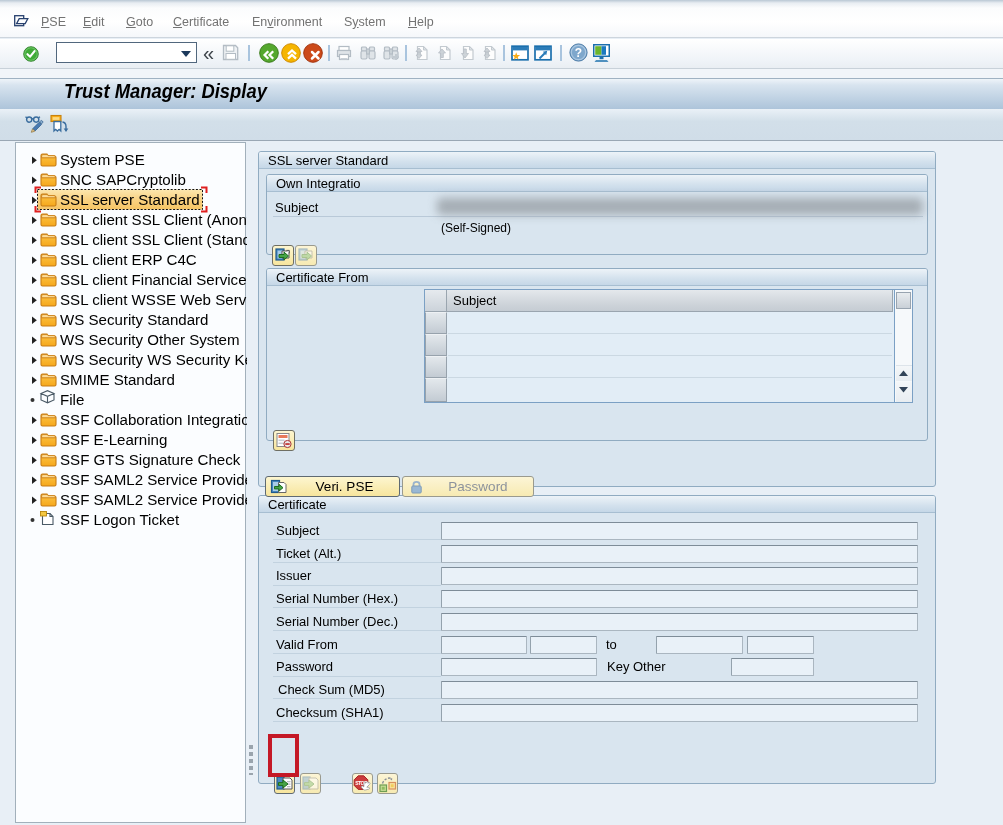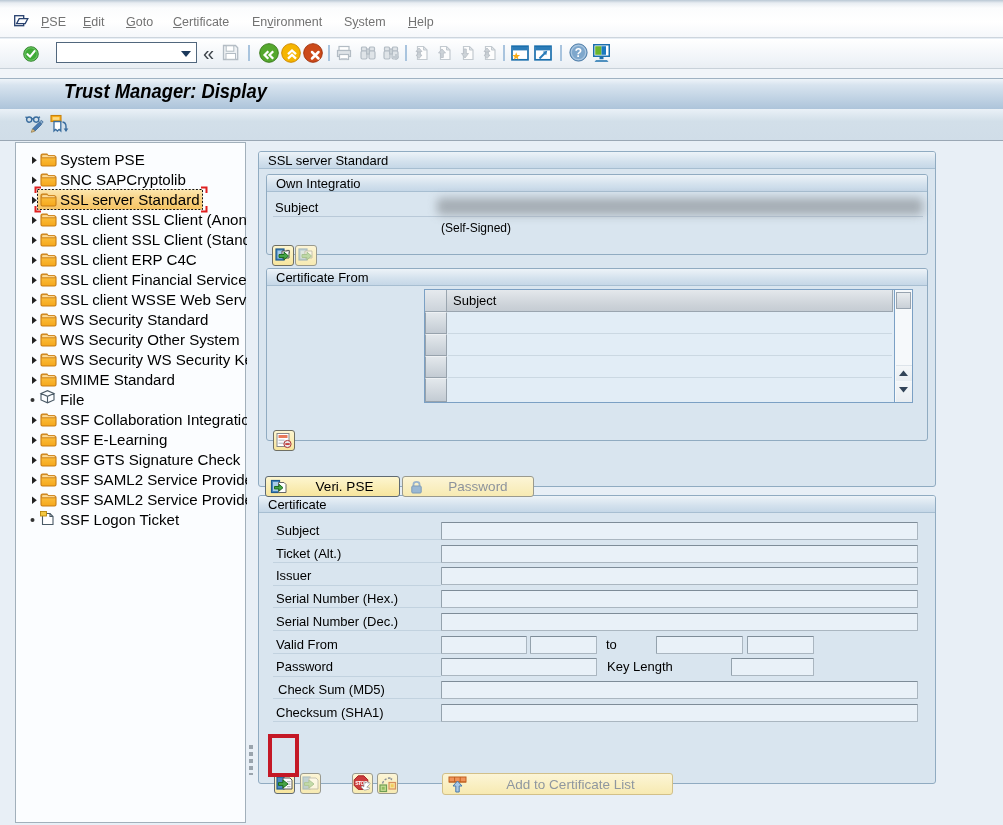--- a/index.html
+++ b/index.html
@@ -435,21 +435,21 @@
 <div class="cfrow-line" style="left:273px;top:630px;width:168px"></div>
 <div class="flabel" style="left:276px;top:637px">Valid From</div>
 <div class="cfield" style="left:441px;top:636px;width:86px"></div>
 <div class="cfield" style="left:530px;top:636px;width:67px"></div>
 <div class="flabel" style="left:606px;top:637px">to</div>
 <div class="cfield" style="left:656px;top:636px;width:87px"></div>
 <div class="cfield" style="left:747px;top:636px;width:67px"></div>
 <div class="cfrow-line" style="left:273px;top:653px;width:168px"></div>
 <div class="flabel" style="left:276px;top:659px">Password</div>
 <div class="cfield" style="left:441px;top:658px;width:156px"></div>
-<div class="flabel" style="left:607px;top:659px">Key Length</div>
+<div class="flabel" style="left:607px;top:659px">Key Other</div>
 <div class="cfield" style="left:731px;top:658px;width:83px"></div>
 <div class="cfrow-line" style="left:273px;top:676px;width:168px"></div>
 <div class="flabel" style="left:278px;top:682px">Check Sum (MD5)</div>
 <div class="cfield" style="left:441px;top:681px;width:477px"></div>
 <div class="cfrow-line" style="left:273px;top:698px;width:168px"></div>
 <div class="flabel" style="left:276px;top:705px">Checksum (SHA1)</div>
 <div class="cfield" style="left:441px;top:704px;width:477px"></div>
 <div class="cfrow-line" style="left:273px;top:721px;width:168px"></div>
 
 <div class="ybtn" style="left:274px;top:748px;width:21px;height:21px;border-color:#5f6a72">
@@ -483,22 +483,14 @@
 <div class="ybtn dis" style="left:377px;top:748px;width:21px;height:21px">
   <svg width="19" height="19" viewBox="0 0 19 19" style="position:absolute;left:0;top:0">
     <rect x="2" y="11" width="6.5" height="6.5" fill="#c8dc96" stroke="#6f9e53" stroke-width="1.2"></rect>
     <rect x="3.8" y="12.8" width="2.9" height="2.9" fill="#8fbc60"></rect>
     <rect x="11" y="8.5" width="6.5" height="6.5" fill="#f7e3a0" stroke="#d8905c" stroke-width="1.2"></rect>
     <rect x="12.8" y="10.3" width="2.9" height="2.9" fill="#f2cc5a"></rect>
     <path d="M4.5 9.5 q1-3.5 4-4.5 M10 4.2 q2.8-.6 3.6 1.2" fill="none" stroke="#8a9098" stroke-width="1.4" stroke-dasharray="2.6,1.6"></path>
     <path d="M14.2 4 l-.2 2.6 -2-1.6 z" fill="#8a9098"></path>
   </svg>
 </div>
-<div class="ybtn dis" style="left:442px;top:748px;width:231px;height:22px;border-color:#d2c089">
-  <svg width="20" height="18" viewBox="0 0 20 18" style="position:absolute;left:5px;top:2px">
-    <rect x="1" y="1" width="17" height="5" fill="#f0945a" stroke="#c06020" stroke-width="1"></rect>
-    <path d="M1 6 h17 M6.6 1 v5 M12.2 1 v5" stroke="#c06020" stroke-width="1" fill="none"></path>
-    <path d="M9.5 5 l4.5 5 h-2.8 v6 h-3.4 v-6 H5 z" fill="#a8c8e8" stroke="#4a7aa8" stroke-width="1"></path>
-  </svg>
-  <span style="position:absolute;left:26px;right:0;top:3px;text-align:center;font-size:13.5px;color:#8f979f">Add to Certificate List</span>
-</div>
 </div>
 <div class="abs" id="redrect"></div>
 
 </body></html>

